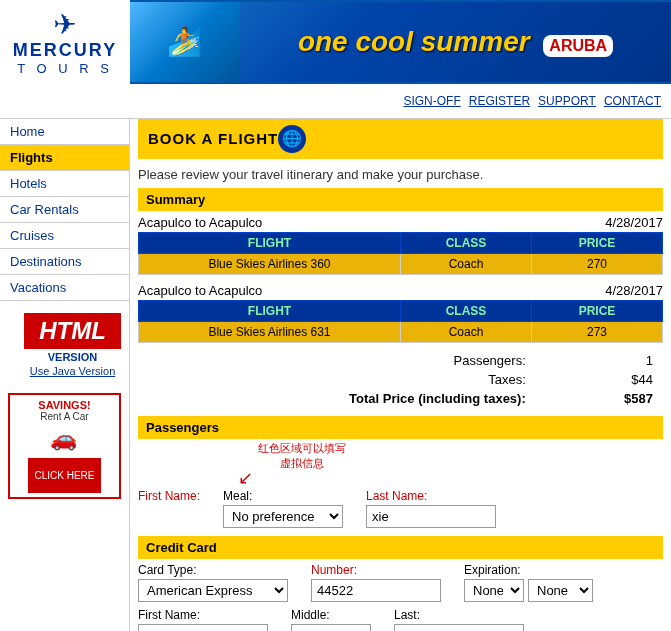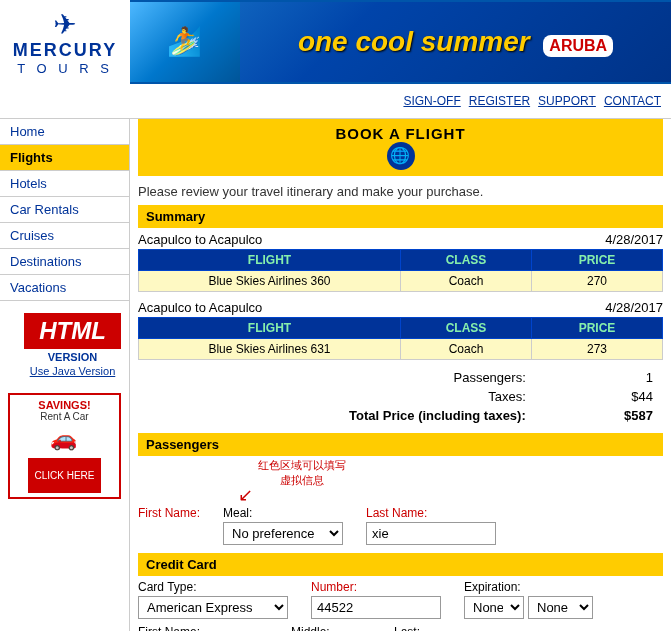--- a/index.html
+++ b/index.html
@@ -39,37 +39,37 @@
     .savings-box { margin: 8px; border: 2px solid #cc0000; padding: 4px; text-align: center; }
     .savings-text { color: #cc0000; font-weight: bold; font-size: 11px; }
     .savings-sub { font-size: 10px; color: #333; }
     .car-icon { font-size: 22px; margin: 4px 0; }
     .click-here { background: #cc0000; color: #fff; font-size: 10px; font-weight: normal; padding: 12px 6px; display: inline-block; margin-top: 2px; cursor: pointer; }
 
     
     .content { flex: 1; padding: 0 8px 8px 8px; }
 
     
-    .book-header { background: #ffcc00; display: flex; align-items: center; justify-content: space-between; padding: 6px 2px; margin-bottom: 8px; margin-top: 0; flex-direction: column; }
+    .book-header { background: #ffcc00; display: flex; align-items: center; justify-content: flex-start; padding: 6px 10px; margin-bottom: 8px; margin-top: 0; }
     .book-title { font-weight: bold; font-size: 15px; color: #000; letter-spacing: 1px; }
     .globe-icon { width: 28px; height: 28px; background: #003399; border-radius: 50%; display: flex; align-items: center; justify-content: center; color: #fff; font-size: 16px; }
 
     
     .intro-text { font-size: 13px; margin-bottom: 6px; color: #333; }
 
     
     .section-header { background: #ffcc00; padding: 4px 8px; font-weight: bold; font-size: 13px; margin-bottom: 4px; }
 
     
     .flight-segment { margin-bottom: 8px; }
     .segment-title { font-size: 13px; font-weight: normal; display: flex; justify-content: space-between; margin-bottom: 2px; }
     .flight-table { width: 100%; border-collapse: collapse; margin-bottom: 2px; }
     .flight-table th { background: #003399; color: #86efac; text-align: center; padding: 3px 5px; font-size: 12px; border: 1px solid #0044cc; }
     .flight-table td { text-align: center; padding: 3px 6px; font-size: 12px; border: 1px solid #ccc; }
-    .flight-row-gold { background: #fef9c3; margin-left: 36px; }
+    .flight-row-gold { background: #eab308; margin-left: 36px; }
     .th-flight { width: 50%; }
     .th-class { width: 25%; }
     .th-price { width: 25%; }
 
     
     .totals-table { width: 100%; border-collapse: collapse; }
     .totals-table td { padding: 2px 6px; font-size: 13px; }
     .totals-table .label-col { text-align: right; width: 75%; }
     .totals-table .val-col { text-align: right; width: 25%; padding-right: 10px; }
     .total-price-row td { font-weight: bold; }

